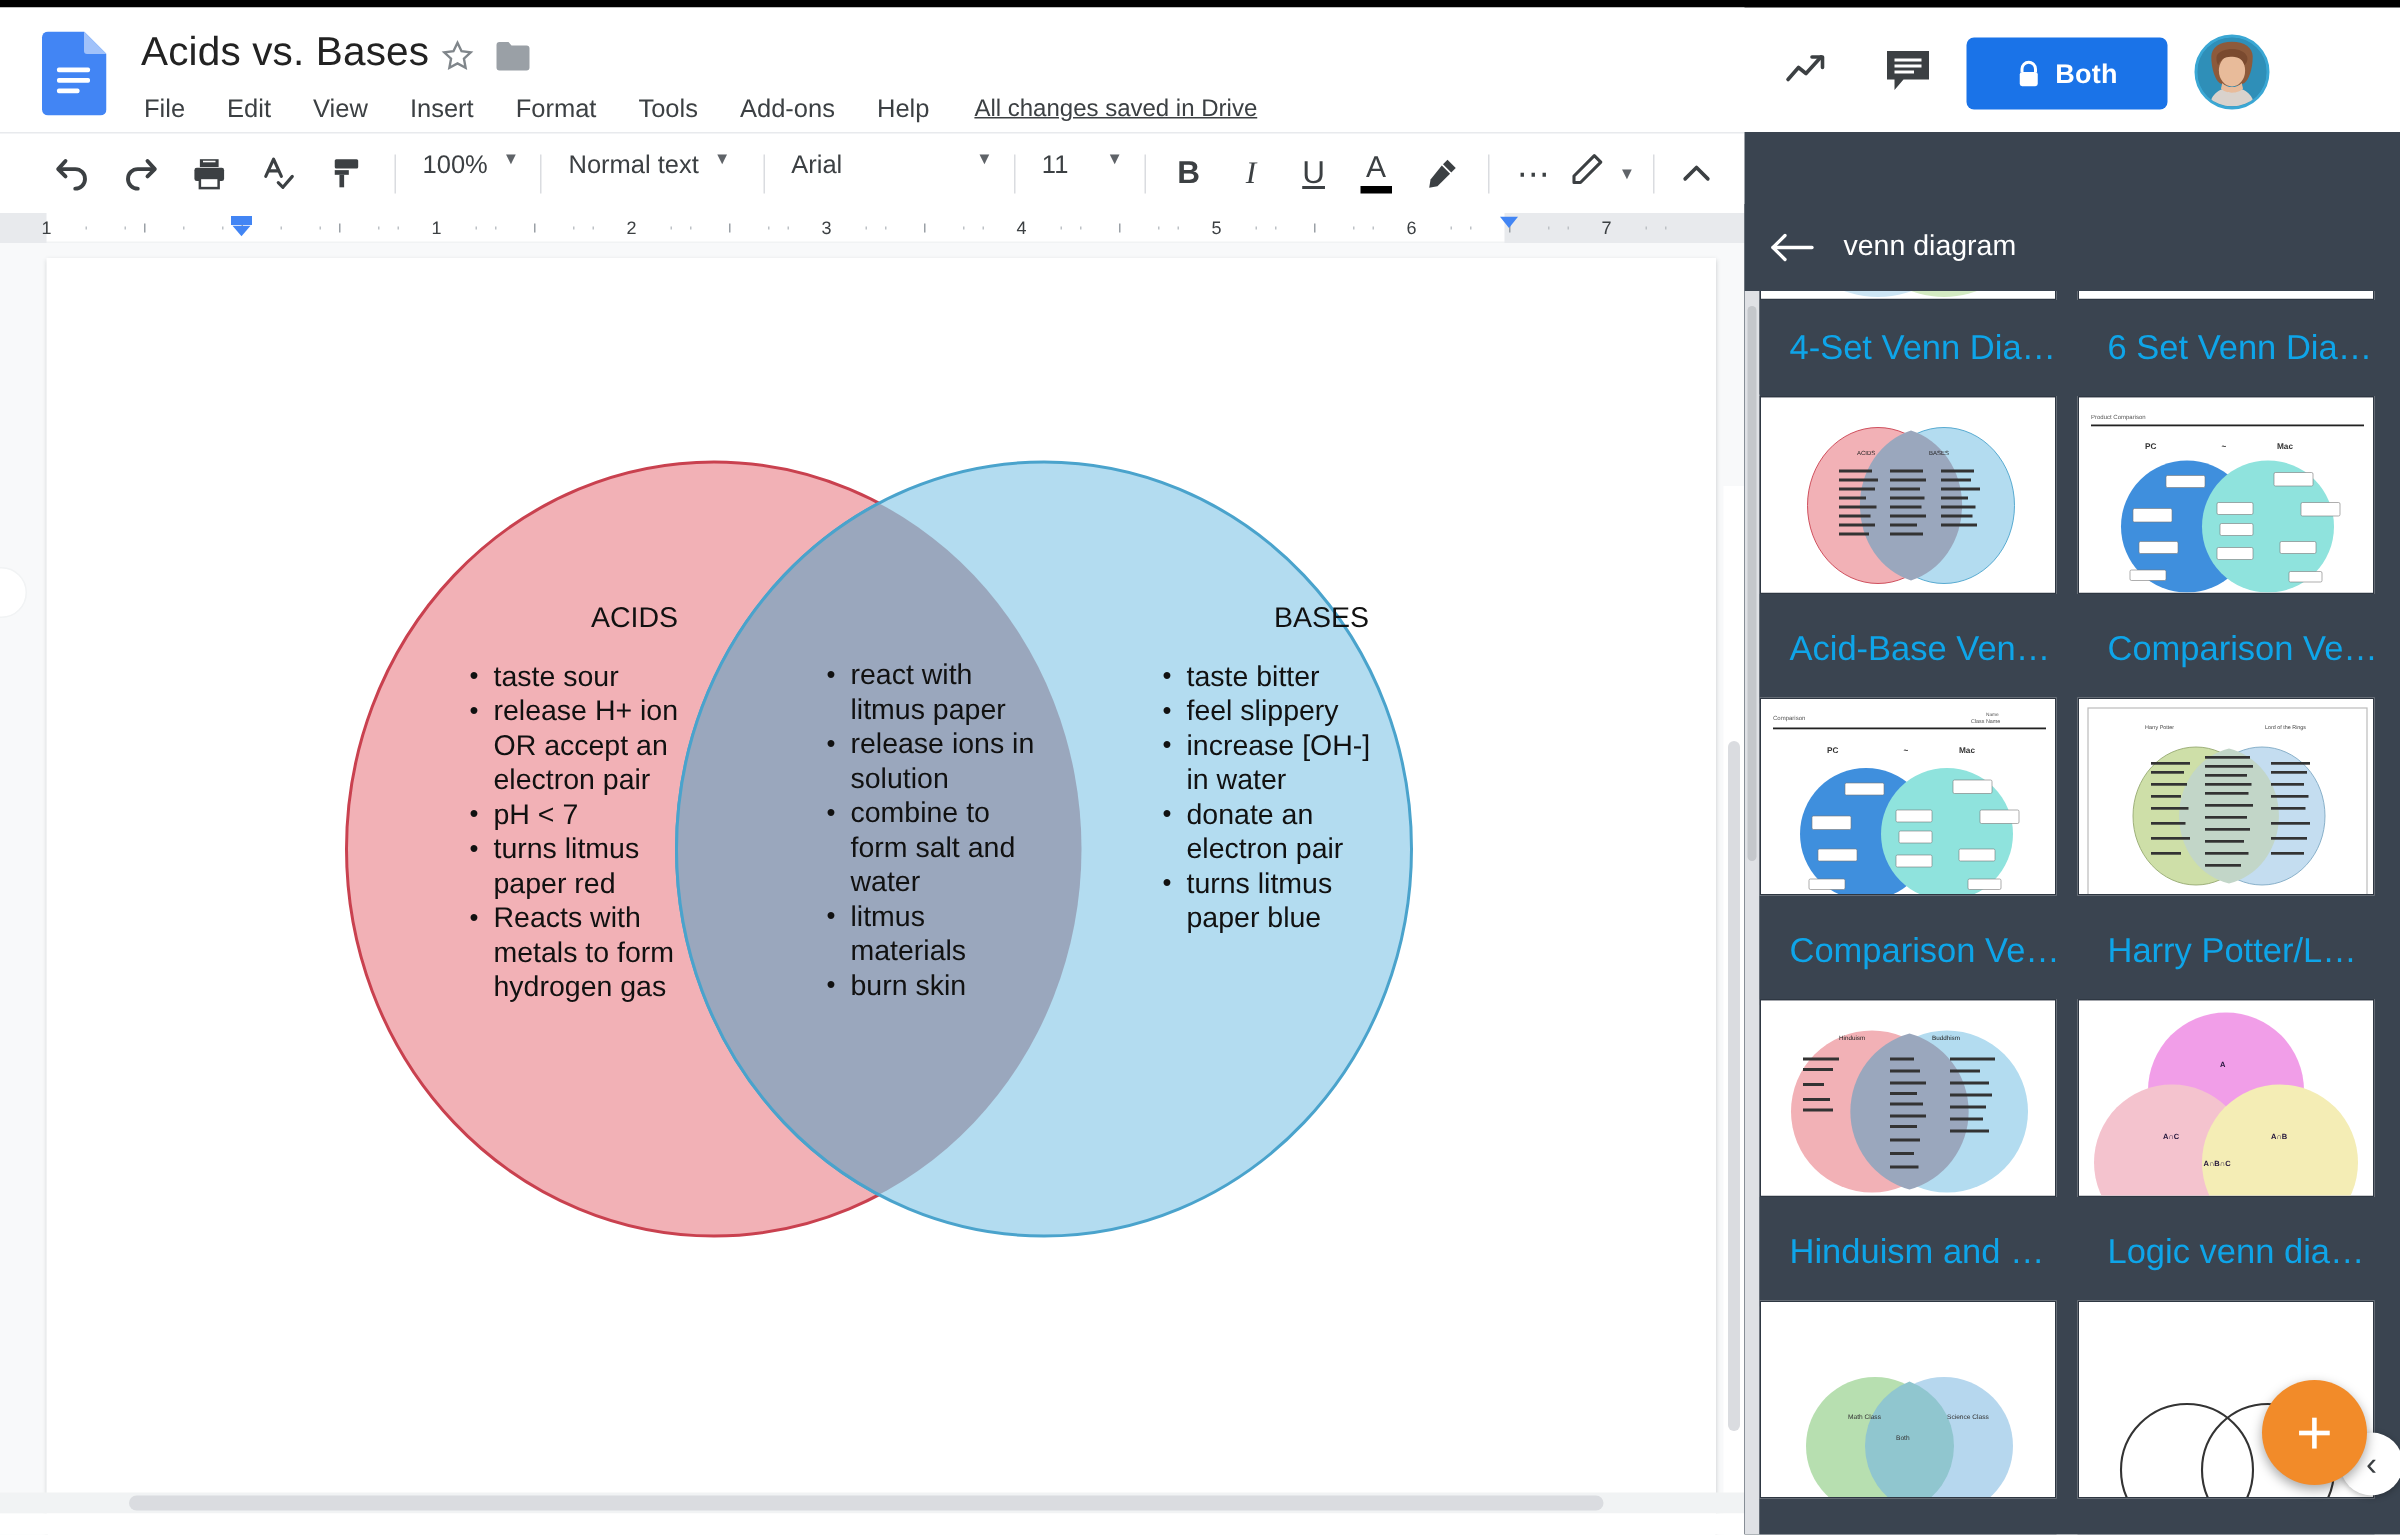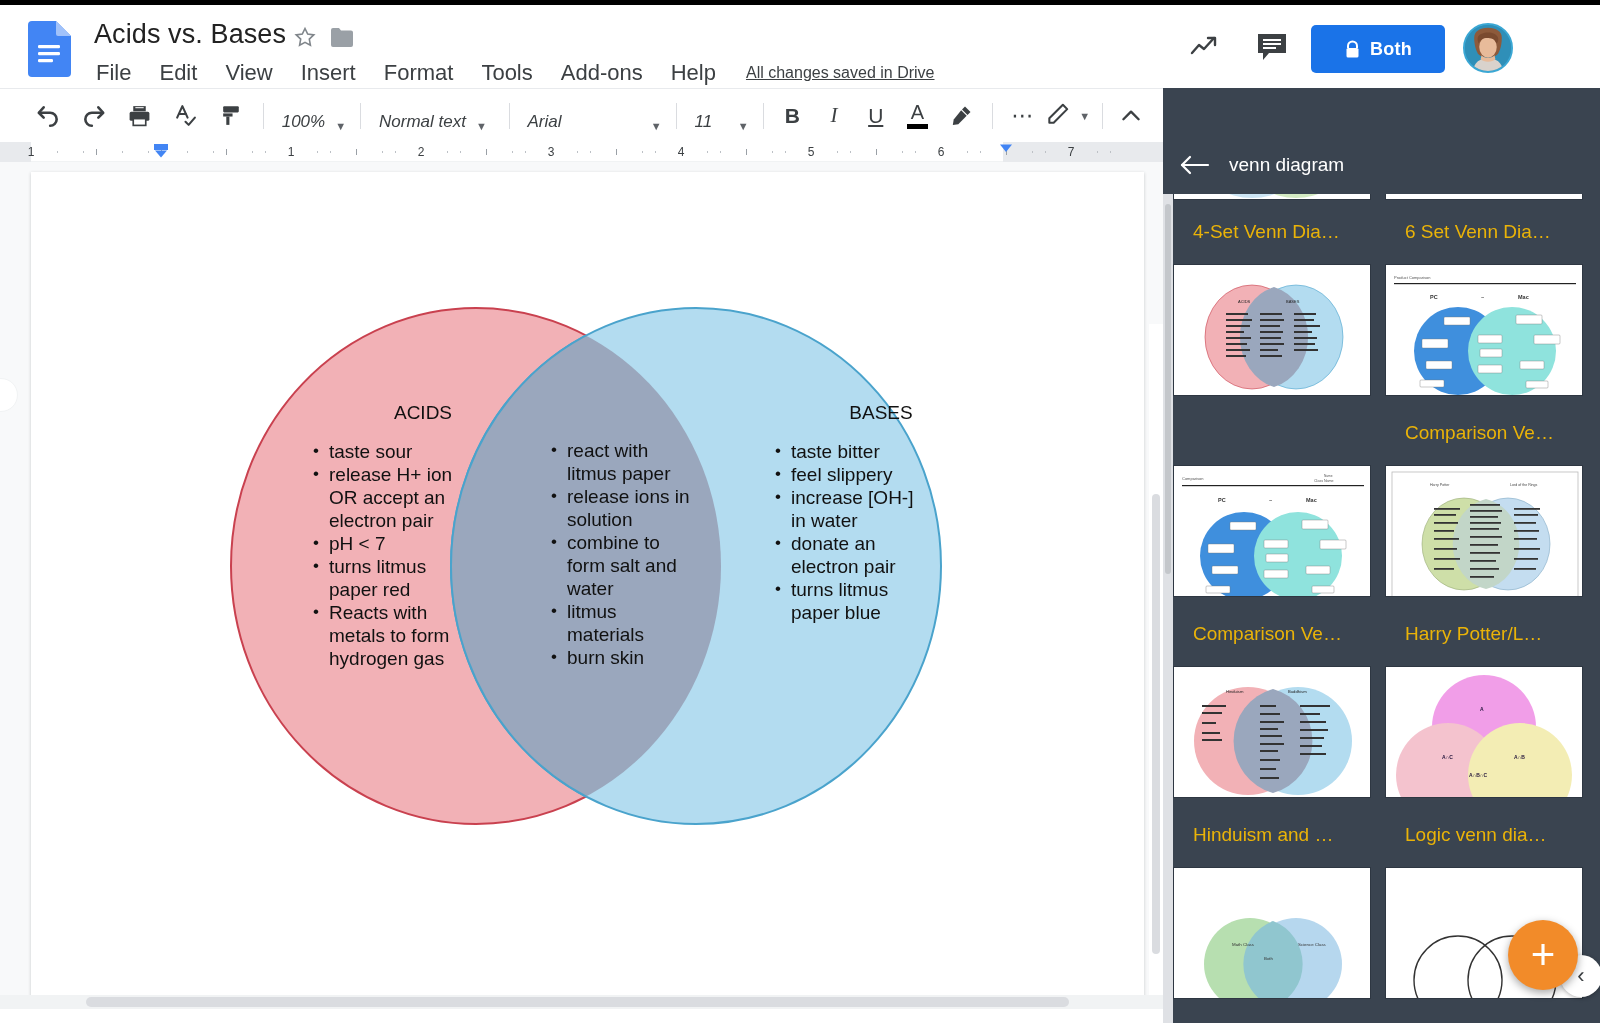--- a/index.html
+++ b/index.html
@@ -21,21 +21,21 @@
 
   .doc-title {
     position:absolute; left:94px; top:14px;
     font-size:27px; color:#222; letter-spacing:.1px; white-space:nowrap;
   }
   .star-icon { position:absolute; left:293px; top:20px; width:24px; height:24px; color:#5f6368; }
   .folder-icon { position:absolute; left:330px; top:22px; width:24px; height:21px; }
 
   .menubar { position:absolute; left:96px; top:55px; height:26px; display:flex; align-items:center; gap:0px; }
   .menu-item {
-    font-size:22px; color:#3c4043; padding:0 14px; line-height:26px; white-space:nowrap; cursor:pointer;
+    font-size:17px; color:#3c4043; padding:0 14px; line-height:26px; white-space:nowrap; cursor:pointer;
   }
   .menu-item:first-child { padding-left:0; }
   .save-status {
     font-size:16px; color:#3c4043; margin-left:16px; text-decoration:underline; white-space:nowrap; cursor:pointer;
   }
 
   
   .hdr-right { position:absolute; right:0; top:5px; width:437px; height:83px; }
   .trend-icon { position:absolute; left:25px; top:26px; width:36px; height:32px; }
   .comment-icon { position:absolute; left:92px; top:26px; width:34px; height:32px; }
@@ -56,22 +56,22 @@
   
   .toolbar {
     position:absolute; left:0; top:88px; width:1163px; height:54px;
     background:#fff; border-top:1px solid #e8eaed;
     display:flex; align-items:center;
   }
   .tb-icon { width:30px; height:30px; margin:0 9px; color:#3c4043; display:flex; align-items:center; justify-content:center; cursor:pointer; }
   .tb-icon:first-child { margin-left:34px; }
   .tb-sep { width:1px; height:26px; background:#dadce0; margin:0 8px; }
   .tb-select {
-    display:flex; align-items:flex-end; height:32px; padding:0 6px 0 10px; cursor:pointer;
-    font-size:17px; color:#3c4043;font-style:italic;
+    display:flex; align-items:flex-start; height:32px; padding:0 6px 0 10px; cursor:pointer;
+    font-size:17px; color:#3c4043;
   }
   .tb-select .caret { margin-left:10px; font-size:11px; color:#5f6368; }
   .tb-zoom { width:84px; }
   .tb-style { width:140px; }
   .tb-font { width:160px; }
   .tb-size { width:74px; }
   .tb-fmt {
     width:34px; height:34px; display:flex; align-items:center; justify-content:center;
     font-size:21px; color:#3c4043; margin:0 5px; cursor:pointer;
   }
@@ -159,21 +159,21 @@
 
   .grid { position:absolute; left:10px; top:-93px; width:427px; }
   .card { position:absolute; width:198px; background:#3a4450; }
   .card .thumb {
     width:198px; height:99px; background:#fff; overflow:hidden; position:relative;
     border:1px solid #2e3742;
   }
   .card .thumb svg { display:block; }
   .card .cap {
     height:63px; display:flex; align-items:center;
-    color:#eab308; font-size:19px; padding-left:20px; white-space:nowrap; overflow:hidden;
+    color:#0ea5e9; font-size:23px; padding-left:20px; white-space:nowrap; overflow:hidden;
   }
   .card .cap.tall { height:73px; }
 
   .fab {
     position:absolute; right:22px; bottom:33px; width:70px; height:70px; border-radius:50%;
     background:#f28b29; display:flex; align-items:center; justify-content:center;
     box-shadow:0 3px 8px rgba(0,0,0,.35); cursor:pointer; z-index:20;
   }
   .fab .plus { color:#fff; font-size:42px; line-height:40px; font-weight:300; }
   .panel-collapse {
@@ -579,20 +579,21 @@
                 <rect x="120" y="48" width="22" height="2"></rect>
                   <rect x="120" y="54" width="20" height="2"></rect>
                 <rect x="120" y="60" width="26" height="2"></rect>
                   <rect x="120" y="66" width="18" height="2"></rect>
                 <rect x="120" y="72" width="23" height="2"></rect>
                   <rect x="120" y="78" width="21" height="2"></rect>
                 <rect x="120" y="84" width="24" height="2"></rect>
               </g>
             </svg>
           </div>
+          <div class="cap tall">Acid-Base Ven…</div>
         </div>
 
         <div class="card" style="left:212px;top:163px;">
           <div class="thumb" style="height:132px">
             <svg viewBox="0 0 198 132" width="198" height="132">
               <rect width="198" height="132" fill="#fff"></rect>
               <text x="8" y="14" fill="#555" font-size="4" font-family="Liberation Sans">Product Comparison</text>
               <rect x="8" y="18" width="182" height="1.2" fill="#222"></rect>
               <g fill="#333" font-size="5.5" font-family="Liberation Sans" font-weight="bold">
                 <text x="44" y="34">PC</text>

